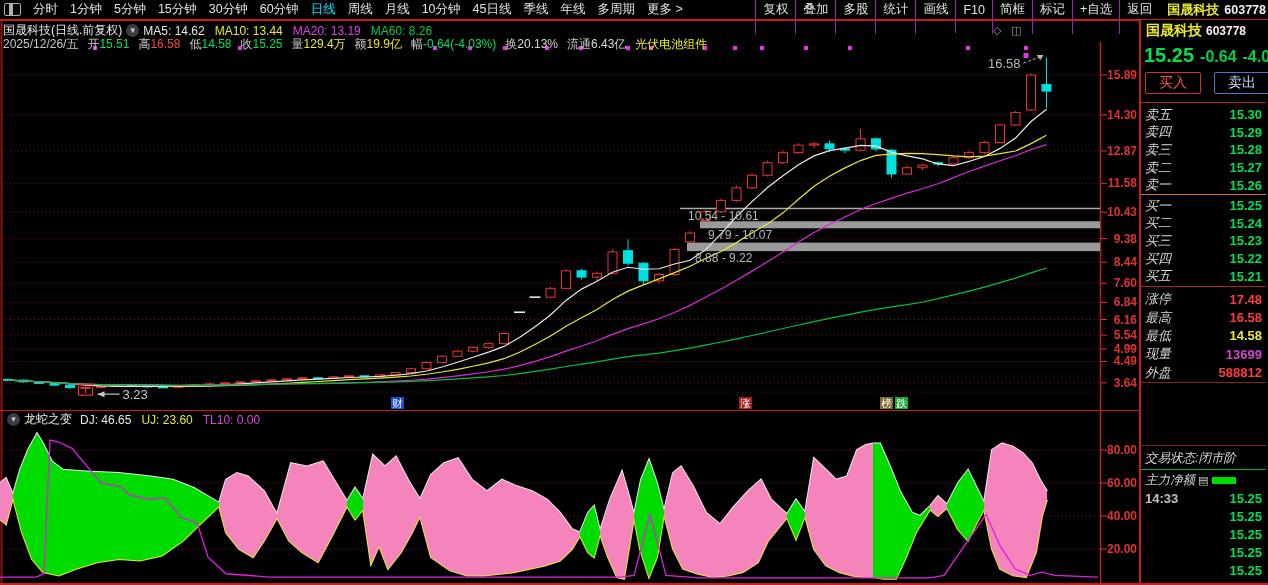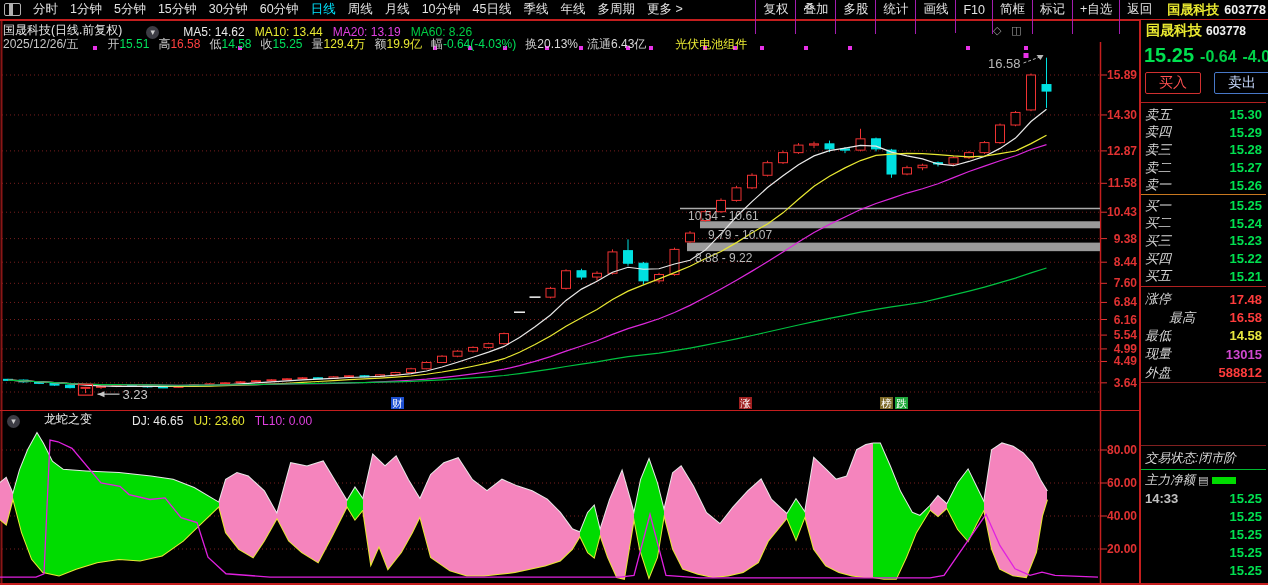--- a/index.html
+++ b/index.html
@@ -11,21 +11,21 @@
   .winicon{width:15px;height:11px;border:1px solid #b0b0b0;border-radius:2px;margin:0 6px 0 4px;position:relative;}
   .winicon:before{content:"";position:absolute;left:4px;top:0;width:4px;height:100%;background:#b0b0b0;}
   .mitem{font-size:12.5px;color:#e2e2e2;padding:0 6px;cursor:default;white-space:nowrap;}
   .mitem.active{color:#00e5ff;}
   .rmenu{margin-left:auto;display:flex;align-items:center;height:100%;}
   .rmitem{font-size:12.5px;color:#e2e2e2;padding:16px 7px;border-left:1px solid #a21caf;white-space:nowrap;}
   .corner{display:flex;align-items:center;margin-left:8px;margin-right:2px;white-space:nowrap;}
   .corner .cname{color:#e8e830;font-weight:bold;font-size:13px;}
   .corner .ccode{color:#f0f0f0;font-size:12.5px;margin-left:5px;font-weight:bold;}
   
-  .inforow{position:absolute;left:3px;display:flex;align-items:flex-end;z-index:20;font-size:12px;white-space:nowrap;gap:20px;}
+  .inforow{position:absolute;left:3px;display:flex;align-items:center;z-index:20;font-size:12px;white-space:nowrap;}
   #info1{top:22px;}
   #info2{top:36px;}
   .chev{width:13px;height:13px;border-radius:50%;background:#3c3c44;color:#cfcfcf;font-size:9px;line-height:12px;
         text-align:center;margin:0 4px;}
   .ttl{color:#e8e8e8;}
   .mseg{margin-right:10px;}
   .dseg{margin-right:9px;}
   
   #indrow{top:411px;font-size:12px;}
   .red-sep{position:absolute;left:0;width:1141px;height:1px;background:#c41e1e;z-index:25;}
@@ -395,21 +395,21 @@
         <polygon points="947,504.45 958,483 968,469.8 976,486.3 984,502.8 984,509.4 976,524.25 968,540.75 958,529.2 947,507.75" fill="#00dc00"></polygon>
         <polygon points="984,502.8 992,450 1002,443.4 1013,446.7 1023,453.3 1032,463.2 1040,479.7 1047,491.25 1047,499.5 1042,516 1036,552.3 1026,577.05 1013,575.4 1000,568.8 992,549 984,509.4" fill="#f584bd"></polygon>
         <polyline points="0,577.05 36,577.05 44,573.75 50,440.1 58,441.75 72,448.35 101,483 120,486.3 129,494.55 150,499.5 165,497.85 181,517.65 197,522.6 208,557.25 226,573.75 270,577.05 620,577.05 634,575.4 650,514.35 666,575.4 700,577.875 930,577.875 944,575.4 986,514.35 1000,545.7 1015,568.8 1030,575.4 1042,572.1 1055,575.4 1098,577.05" fill="none" stroke="#e020e0" stroke-width="1.3"></polyline>
       </g>
   </svg>
 
   <div class="red-sep" style="top:410px;"></div>
 
   <div class="inforow" id="indrow">
     <span class="chev">▾</span>
-    <span class="ttl" style="margin-right:20px;">龙蛇之变</span>
+    <span class="ttl" style="margin-right:8px;">龙蛇之变</span>
     <span id="ind-params"><span class="mseg" style="color: rgb(232, 232, 232);">DJ: 46.65</span><span class="mseg" style="color: rgb(232, 232, 50);">UJ: 23.60</span><span class="mseg" style="color: rgb(224, 64, 224);">TL10: 0.00</span></span>
   </div>
 
   <div class="qpanel">
     <div class="q-abs q-name">
       <span class="nm">国晟科技</span>
       <span class="cd">603778</span>
     </div>
     <div class="q-abs q-price">
       <span class="big">15.25</span>
@@ -465,31 +465,31 @@
           <span class="lb">买五</span>
           <span class="vl" style="color: rgb(0, 224, 80);">15.21</span>
         </div>
       </div>
     <div class="sep" style="top:266px;background:#b02020;"></div>
     <div class="q-abs" id="stat-rows" style="top:270px;">
         <div class="qrow" style="height: 18.4px;">
           <span class="lb">涨停</span>
           <span class="vl" style="color: rgb(255, 60, 60);">17.48</span>
         </div>
-        <div class="qrow" style="height: 18.4px; margin-left: 24px;">
+        <div class="qrow" style="height: 18.4px;">
           <span class="lb">最高</span>
           <span class="vl" style="color: rgb(255, 60, 60);">16.58</span>
         </div>
         <div class="qrow" style="height: 18.4px;">
           <span class="lb">最低</span>
           <span class="vl" style="color: rgb(232, 232, 64);">14.58</span>
         </div>
         <div class="qrow" style="height: 18.4px;">
           <span class="lb">现量</span>
-          <span class="vl" style="color: rgb(208, 72, 208);">13015</span>
+          <span class="vl" style="color: rgb(208, 72, 208);">13699</span>
         </div>
         <div class="qrow" style="height: 18.4px;">
           <span class="lb">外盘</span>
           <span class="vl" style="color: rgb(255, 60, 60);">588812</span>
         </div>
       </div>
     <div class="sep" style="top:362px;background:#802020;"></div>
     <div class="sep" style="top:425px;background:#802020;"></div>
     <div class="q-abs qrow" style="top:430px;">
       <span class="lb" style="font-size:12.5px;white-space:nowrap;">交易状态:闭市阶</span>

